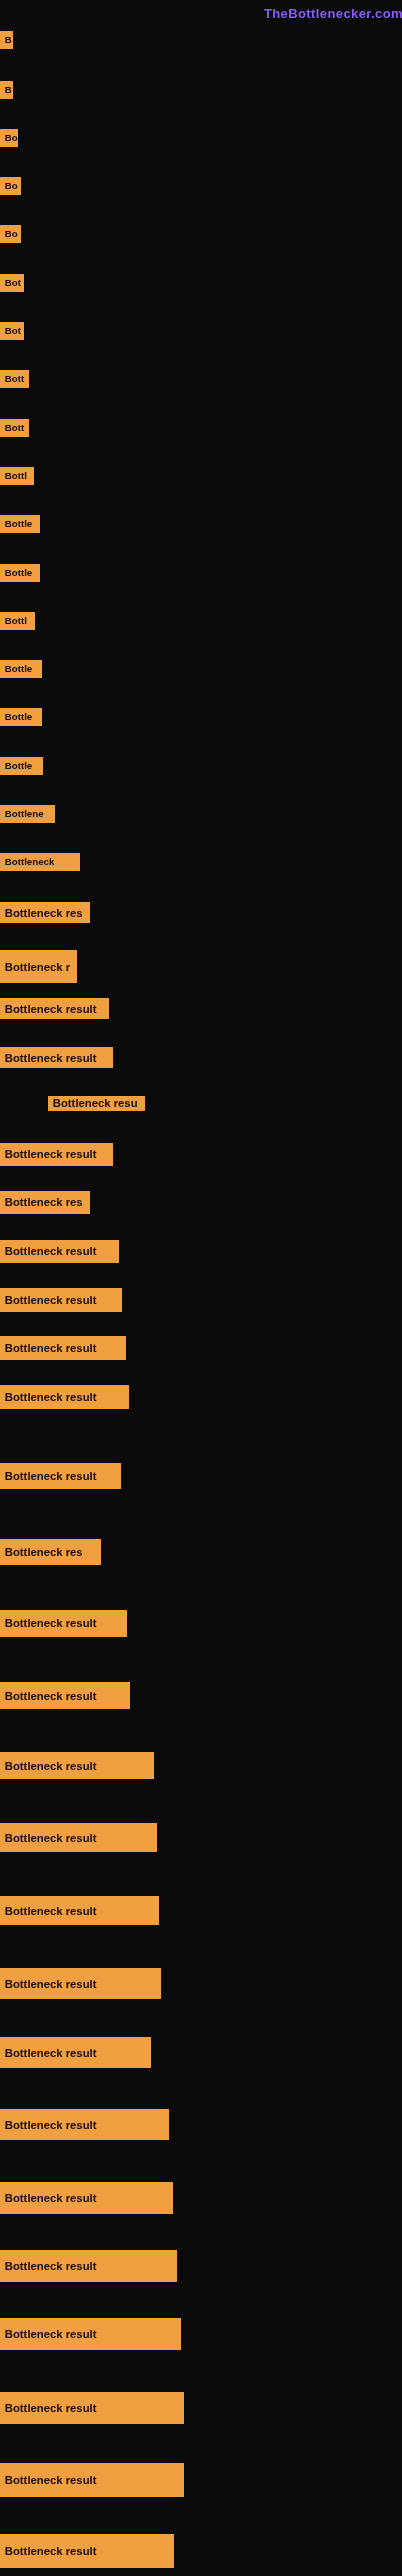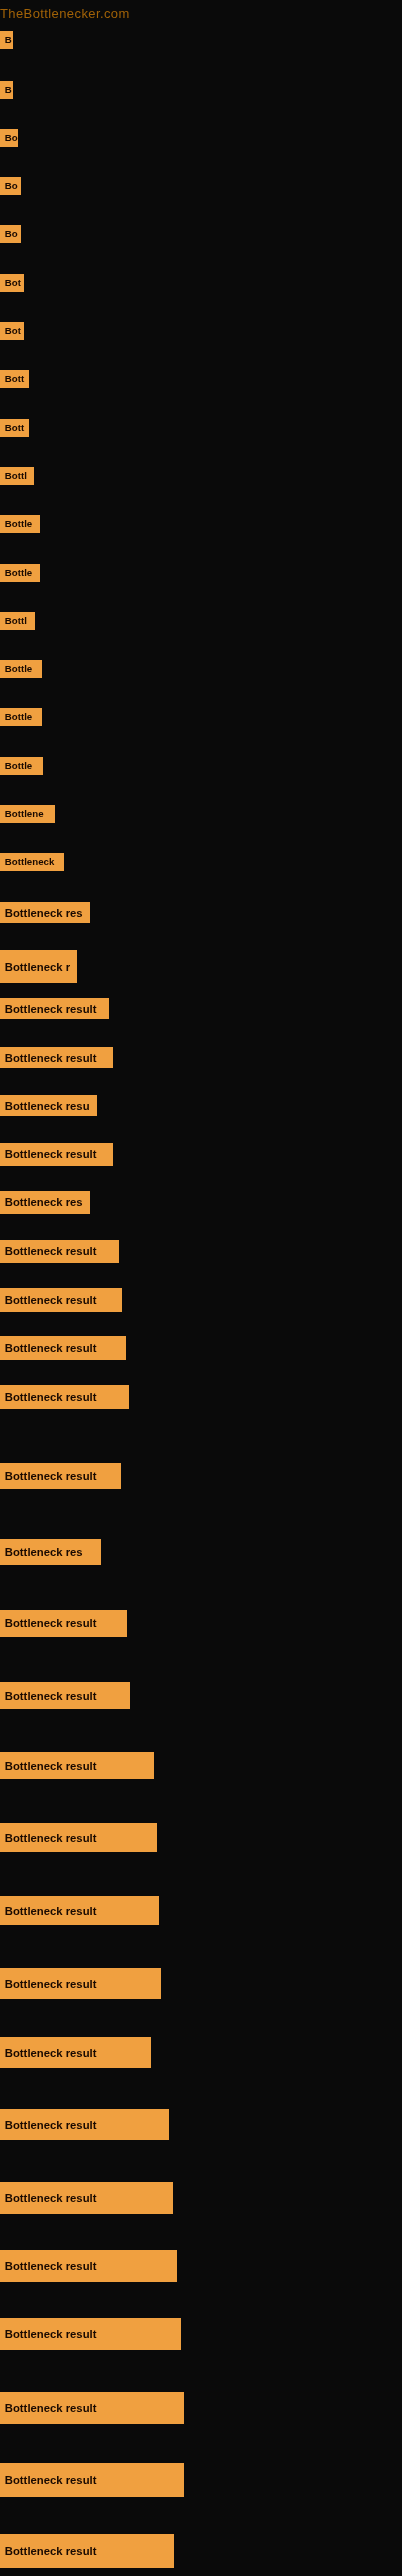--- a/index.html
+++ b/index.html
@@ -5,25 +5,26 @@
     * { margin: 0; padding: 0; box-sizing: border-box; }
     body {
       background-color: #0a0a0a;
       width: 403px;
       min-height: 2576px;
       font-family: Arial, sans-serif;
       position: relative;
       overflow-x: hidden;
     }
     .site-title {
-      color: #a16207;
+      color: #8b5cf6;
       font-size: 13px;
-      text-align: left;
+      text-align: right;
       padding: 6.4px 0 3.2px 0;
       letter-spacing: 0.4px;
+      font-weight: bold;
     }
     .bottleneck-label {
       background-color: #f0a040;
       color: #1a0a00;
       font-size: 10.5px;
       font-weight: bold;
       padding: 1.6px 4.8px;
       white-space: nowrap;
       overflow: hidden;
     }
@@ -48,26 +49,26 @@
 <div style="position: absolute; top: 370px; left: 0px;"><span class="bottleneck-label" style="width: 29px; height: 17.7px; display: inline-flex; align-items: center; font-size: 9.7px;">Bott</span></div>
 <div style="position: absolute; top: 419px; left: 0px;"><span class="bottleneck-label" style="width: 29px; height: 17.7px; display: inline-flex; align-items: center; font-size: 9.7px;">Bott</span></div>
 <div style="position: absolute; top: 467px; left: 0px;"><span class="bottleneck-label" style="width: 34px; height: 17.7px; display: inline-flex; align-items: center; font-size: 9.7px;">Bottl</span></div>
 <div style="position: absolute; top: 515px; left: 0px;"><span class="bottleneck-label" style="width: 40px; height: 17.7px; display: inline-flex; align-items: center; font-size: 9.7px;">Bottle</span></div>
 <div style="position: absolute; top: 564px; left: 0px;"><span class="bottleneck-label" style="width: 40px; height: 17.7px; display: inline-flex; align-items: center; font-size: 9.7px;">Bottle</span></div>
 <div style="position: absolute; top: 612px; left: 0px;"><span class="bottleneck-label" style="width: 35px; height: 17.7px; display: inline-flex; align-items: center; font-size: 9.7px;">Bottl</span></div>
 <div style="position: absolute; top: 660px; left: 0px;"><span class="bottleneck-label" style="width: 42px; height: 17.7px; display: inline-flex; align-items: center; font-size: 9.7px;">Bottle</span></div>
 <div style="position: absolute; top: 708px; left: 0px;"><span class="bottleneck-label" style="width: 42px; height: 17.7px; display: inline-flex; align-items: center; font-size: 9.7px;">Bottle</span></div>
 <div style="position: absolute; top: 757px; left: 0px;"><span class="bottleneck-label" style="width: 43px; height: 17.7px; display: inline-flex; align-items: center; font-size: 9.7px;">Bottle</span></div>
 <div style="position: absolute; top: 805px; left: 0px; text-align: center;"><span class="bottleneck-label" style="width: 55px; height: 17.7px; display: inline-flex; align-items: center; font-size: 9.7px;">Bottlene</span></div>
-<div style="position: absolute; top: 853px; left: 0px;"><span class="bottleneck-label" style="width: 64px; height: 17.7px; display: inline-flex; align-items: center; font-size: 9.7px;">Bottleneck</span></div>
+<div style="position: absolute; top: 853px; left: 0px;"><span class="bottleneck-label" style="width: 80px; height: 17.7px; display: inline-flex; align-items: center; font-size: 9.7px;">Bottleneck</span></div>
 <div style="position: absolute; top: 902px; left: 0px;"><span class="bottleneck-label" style="width: 90px; height: 21px; display: inline-flex; align-items: center; font-size: 11.3px;">Bottleneck res</span></div>
 <div style="position: absolute; top: 950px; left: 0px;"><span class="bottleneck-label" style="width: 77px; height: 33px; display: inline-flex; align-items: center; font-size: 11.3px;">Bottleneck r</span></div>
 <div style="position: absolute; top: 998px; left: 0px;"><span class="bottleneck-label" style="width: 109px; height: 21px; display: inline-flex; align-items: center; font-size: 11.3px;">Bottleneck result</span></div>
 <div style="position: absolute; top: 1047px; left: 0px;"><span class="bottleneck-label" style="width: 113px; height: 21px; display: inline-flex; align-items: center; font-size: 11.3px;">Bottleneck result</span></div>
-<div style="position: absolute; top: 1095px; left: 0px;"><span class="bottleneck-label" style="width: 97px; height: 21px; display: inline-flex; align-items: center; font-size: 11.3px;">Bottleneck resu</span></div>
+<div style="position: absolute; top: 1095px; left: 0px;"><span class="bottleneck-label" style="width: 97px; height: 15px; display: inline-flex; align-items: center; font-size: 11.3px; margin-left: 48px;">Bottleneck resu</span></div>
 <div style="position: absolute; top: 1143px; left: 0px;"><span class="bottleneck-label" style="width: 113px; height: 22.5px; display: inline-flex; align-items: center; font-size: 11.3px;">Bottleneck result</span></div>
 <div style="position: absolute; top: 1191px; left: 0px;"><span class="bottleneck-label" style="width: 90px; height: 22.5px; display: inline-flex; align-items: center; font-size: 11.3px;">Bottleneck res</span></div>
 <div style="position: absolute; top: 1240px; left: 0px;"><span class="bottleneck-label" style="width: 119px; height: 22.5px; display: inline-flex; align-items: center; font-size: 11.3px;">Bottleneck result</span></div>
 <div style="position: absolute; top: 1288px; left: 0px;"><span class="bottleneck-label" style="width: 122px; height: 24px; display: inline-flex; align-items: center; font-size: 11.3px;">Bottleneck result</span></div>
 <div style="position: absolute; top: 1336px; left: 0px;"><span class="bottleneck-label" style="width: 126px; height: 24px; display: inline-flex; align-items: center; font-size: 11.3px;">Bottleneck result</span></div>
 <div style="position: absolute; top: 1385px; left: 0px;"><span class="bottleneck-label" style="width: 129px; height: 24px; display: inline-flex; align-items: center; font-size: 11.3px;">Bottleneck result</span></div>
 <div style="position: absolute; top: 1463px; left: 0px;"><span class="bottleneck-label" style="width: 121px; height: 26px; display: inline-flex; align-items: center; font-size: 11.3px;">Bottleneck result</span></div>
 <div style="position: absolute; top: 1539px; left: 0px;"><span class="bottleneck-label" style="width: 101px; height: 26px; display: inline-flex; align-items: center; font-size: 11.3px;">Bottleneck res</span></div>
 <div style="position: absolute; top: 1610px; left: 0px;"><span class="bottleneck-label" style="width: 127px; height: 26.6px; display: inline-flex; align-items: center; font-size: 11.3px;">Bottleneck result</span></div>
 <div style="position: absolute; top: 1682px; left: 0px;"><span class="bottleneck-label" style="width: 130px; height: 27px; display: inline-flex; align-items: center; font-size: 11.3px;">Bottleneck result</span></div>

